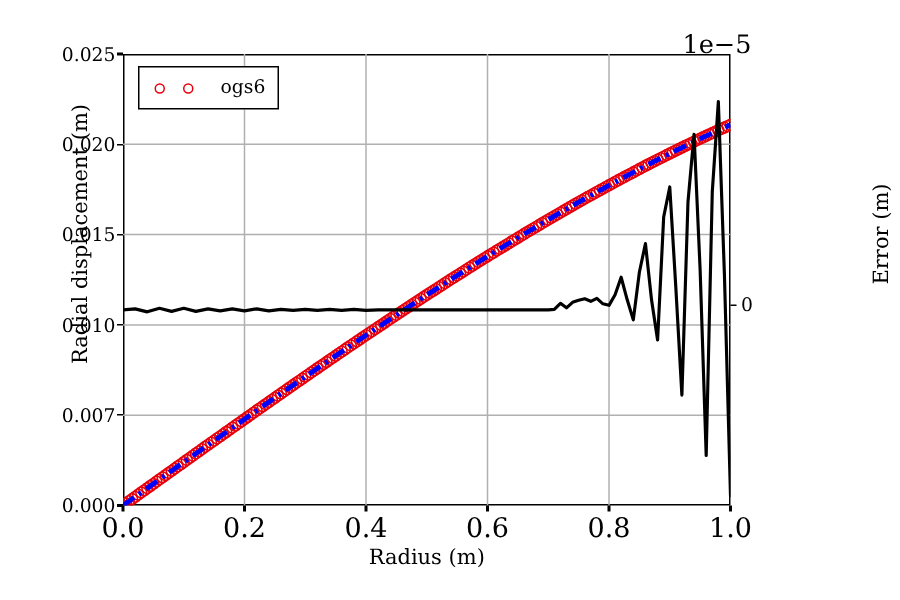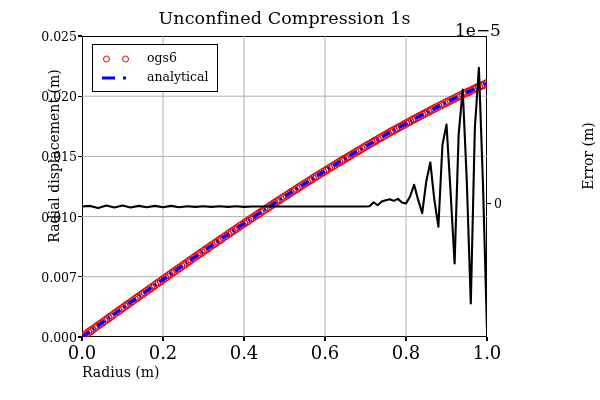--- a/index.html
+++ b/index.html
@@ -14,21 +14,21 @@
 
   .title{position:absolute;left:82px;top:8px;width:405px;text-align:center;
          font-size:17.5px;letter-spacing:.1px;white-space:nowrap;}
 
   .offset-text{position:absolute;left:455px;top:20px;font-size:17px;white-space:nowrap;}
 
   .ylabel-left{position:absolute;left:-96px;top:148px;width:300px;text-align:center;
                transform:rotate(-90deg);font-size:14px;white-space:nowrap;}
   .ylabel-right{position:absolute;left:438px;top:148px;width:300px;text-align:center;
                 transform:rotate(-90deg);font-size:14px;white-space:nowrap;}
-  .xlabel{position:absolute;left:82px;top:364px;width:405px;
+  .xlabel{position:absolute;left:82px;top:364px;width:405px;text-align:center;
           font-size:14px;white-space:nowrap;}
 
   .ytick-l{position:absolute;right:0;transform:translateY(-50%);
            font-size:12.5px;white-space:nowrap;}
   .ytick-l-wrap{position:absolute;left:0;top:0;width:77px;height:400px;}
   .ytick-r{position:absolute;left:0;transform:translateY(-50%);
            font-size:12.5px;white-space:nowrap;}
   .ytick-r-wrap{position:absolute;left:494px;top:0;width:60px;height:400px;}
   .xtick{position:absolute;top:342px;transform:translateX(-50%);
          font-size:18px;white-space:nowrap;}
@@ -45,21 +45,20 @@
   .lg-dash{position:absolute;top:50%;height:3px;background:#0000ff;transform:translateY(-50%);}
   .lg-dot{position:absolute;top:50%;width:3px;height:3px;background:#0000ff;transform:translateY(-50%);}
   .lg-line{position:absolute;top:50%;left:2px;width:38px;height:3px;background:#000;
            transform:translateY(-50%);}
 </style>
 </head>
 <body>
 
 <div id="fig">
 
-  <div class="title">Unconfined Compression 1s</div>
   <div class="offset-text">1e−5</div>
 
   <div class="axes-frame"></div>
   <svg class="plot-svg" id="plot" viewBox="0 0 405 301" preserveAspectRatio="none">
       <line x1="0" y1="240.8" x2="405" y2="240.8" stroke="#b0b0b0" stroke-width="1"></line>
       <line x1="0" y1="180.60000000000002" x2="405" y2="180.60000000000002" stroke="#b0b0b0" stroke-width="1"></line>
       <line x1="0" y1="120.4" x2="405" y2="120.4" stroke="#b0b0b0" stroke-width="1"></line>
       <line x1="0" y1="60.20000000000002" x2="405" y2="60.20000000000002" stroke="#b0b0b0" stroke-width="1"></line>
       <line x1="81" y1="0" x2="81" y2="301" stroke="#b0b0b0" stroke-width="1"></line>
       <line x1="162" y1="0" x2="162" y2="301" stroke="#b0b0b0" stroke-width="1"></line>
@@ -297,27 +296,20 @@
   <div class="xlabel">Radius (m)</div>
 
   <div class="legend">
     <div class="legend-row">
       <span class="legend-key">
         <i class="lg-circ" style="left:5px"></i>
           <i class="lg-circ" style="left:24px"></i>
       </span>
       <span class="legend-label">ogs6</span>
     </div>
-    <div class="legend-row">
-      <span class="legend-key">
-        <i class="lg-dash" style="left:4px;width:13px"></i>
-          <i class="lg-dot" style="left:25px"></i>
-      </span>
-      <span class="legend-label">analytical</span>
-    </div>
   </div>
 <div class="tickmark" style="left: 78px; top: 336.35px; width: 4px; height: 1.3px;"></div>
     <div class="tickmark" style="left: 78px; top: 276.15px; width: 4px; height: 1.3px;"></div>
     <div class="tickmark" style="left: 78px; top: 215.95px; width: 4px; height: 1.3px;"></div>
     <div class="tickmark" style="left: 78px; top: 155.75px; width: 4px; height: 1.3px;"></div>
     <div class="tickmark" style="left: 78px; top: 95.55px; width: 4px; height: 1.3px;"></div>
     <div class="tickmark" style="left: 78px; top: 35.35px; width: 4px; height: 1.3px;"></div>
     <div class="tickmark" style="left: 487px; top: 202.572px; width: 4px; height: 1.3px;"></div>
     <div class="tickmark" style="left: 81.35px; top: 337px; width: 1.3px; height: 4px;"></div>
     <div class="tickmark" style="left: 162.35px; top: 337px; width: 1.3px; height: 4px;"></div>

